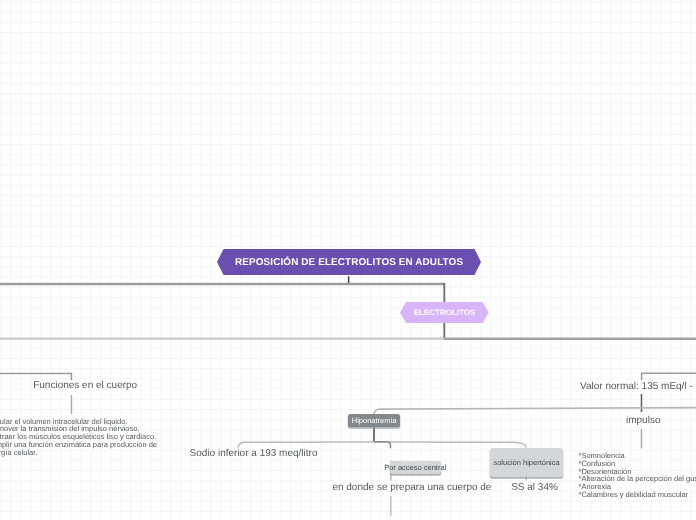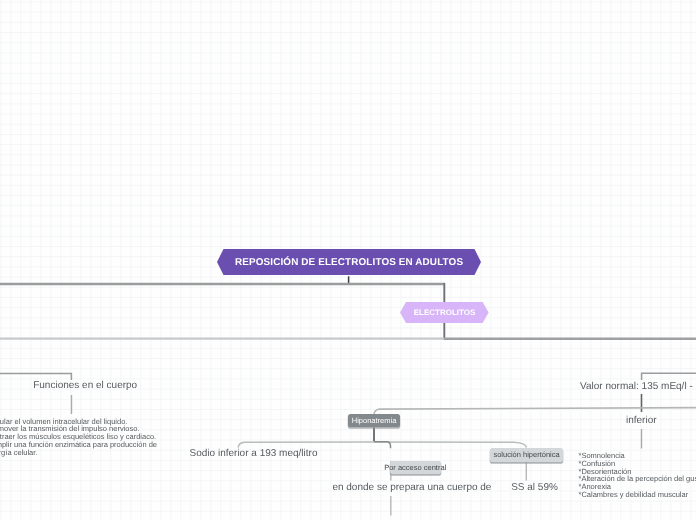--- a/index.html
+++ b/index.html
@@ -86,31 +86,31 @@
   <div class="pill" style="left:348.3px;top:414.2px;width:51.5px;height:12.6px;background:#83888d;color:#ffffff;">
     <span>Hiponatremia</span>
   </div>
 
   <div class="plain" style="left:189.6px;top:450.4px;">Sodio inferior a 193 meq/litro</div>
 
   <div class="pill" style="left:357.7px;top:461px;width:51px;height:12.7px;background:#d4d7d9;color:#43484c;margin-left:32px;">
     <span>Por acceso central</span>
   </div>
 
-  <div class="pill" style="left:489.9px;top:447.9px;width:73.3px;height:14px;background:#d4d7d9;color:#43484c;align-items:center;">
+  <div class="pill" style="left:489.9px;top:447.9px;width:73.3px;height:29px;background:#d4d7d9;color:#43484c;align-items:center;">
     <span>solución hipertónica</span>
   </div>
 
   <div class="plain" style="left:332.4px;top:484.2px;">en donde se prepara una cuerpo de</div>
 
-  <div class="plain" style="left:511.2px;top:484.2px;">SS al 59%</div>
+  <div class="plain" style="left:511.2px;top:484.2px;">SS al 34%</div>
 
   <div class="plain" style="left:580.1px;top:382.8px;">Valor normal: 135 mEq/l - 145 mEq/l</div>
 
-  <div class="plain" style="left:626px;top:417.2px;">inferior</div>
+  <div class="plain" style="left:626px;top:417.2px;">impulso</div>
 
   <div class="block" style="left:578.5px;top:452.2px;width:124px;">
     <div>*Somnolencia</div>
     <div>*Confusión</div>
     <div>*Desorientación</div>
     <div>*Alteración de la percepción del gusto</div>
     <div>*Anorexia</div>
     <div>*Calambres y debilidad muscular</div>
   </div>
 

